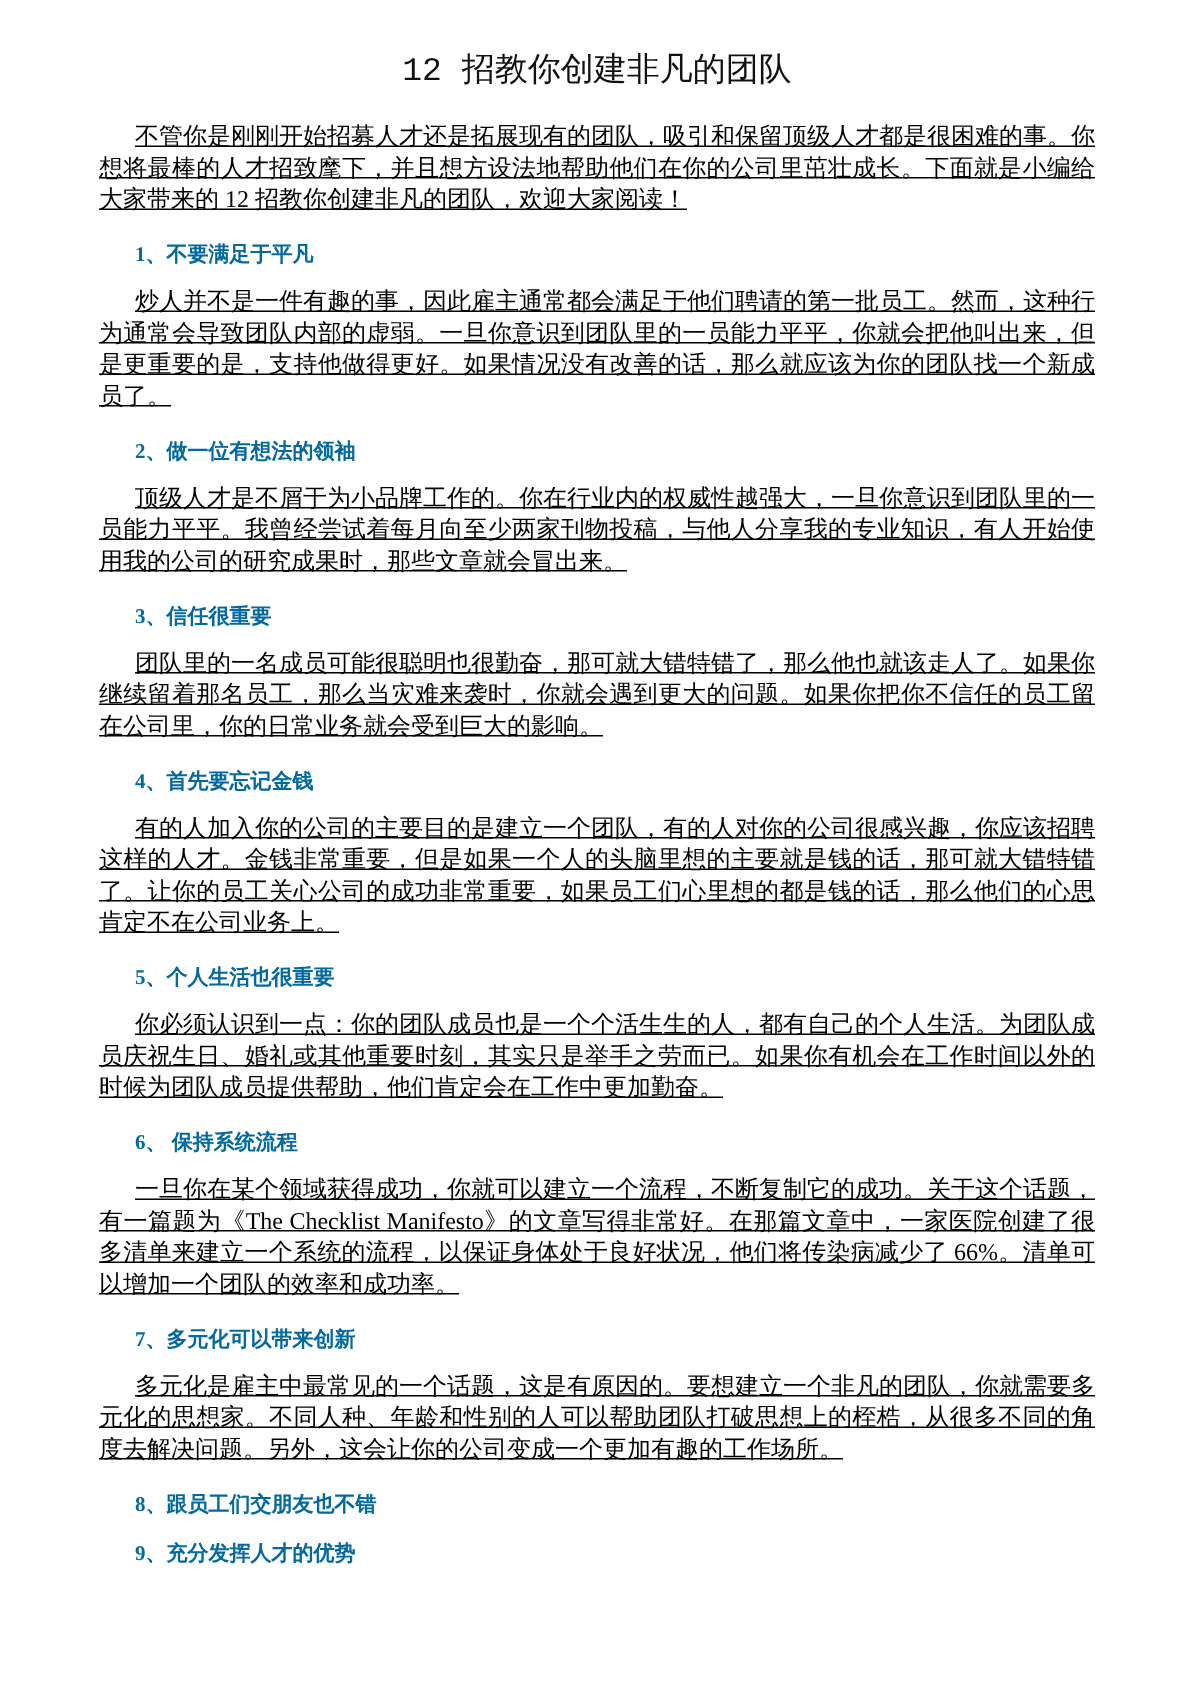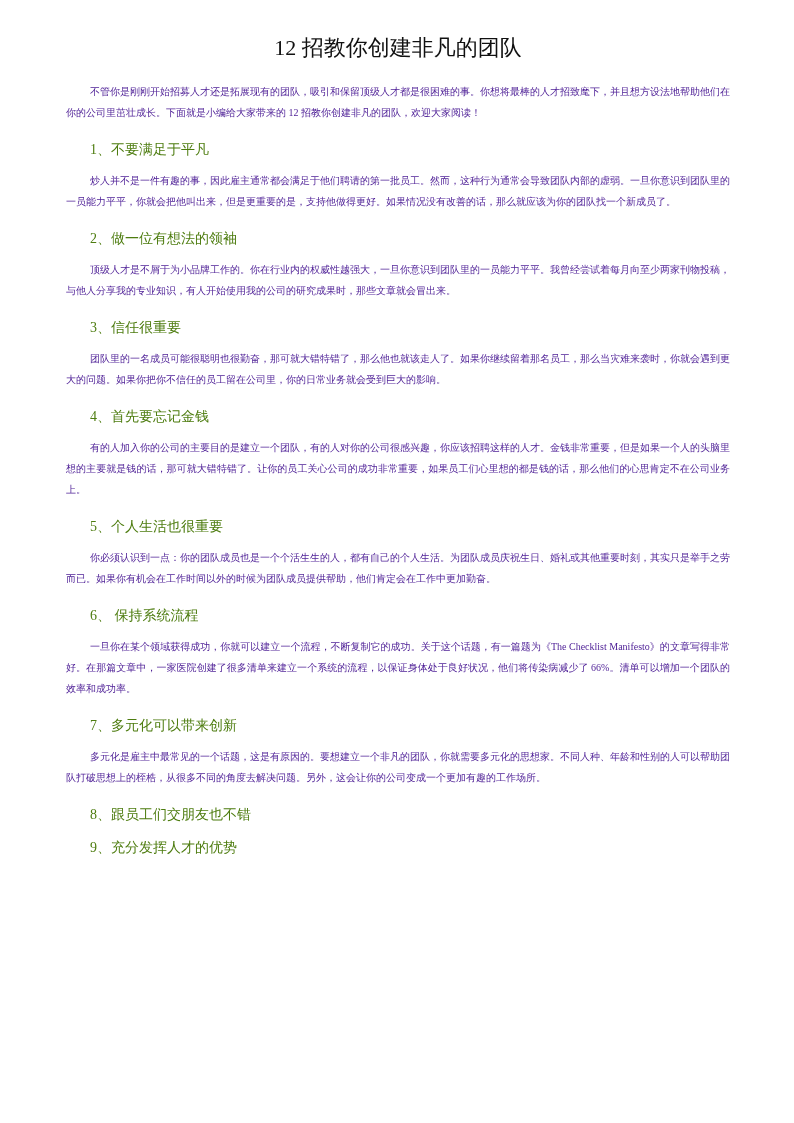--- a/index.html
+++ b/index.html
@@ -12,43 +12,44 @@
     overflow: hidden;
   }
   .page {
     width: 794px;
     height: 1123px;
     background: #ffffff;
     padding: 33px 64px 40px 66px;
     overflow: hidden;
   }
   .doc-title {
-    font-family: Liberation Serif, serif;
+    font-family: Liberation Mono, monospace;
     font-weight: 500;
     font-size: 22px;
     line-height: 30px;
     color: #111111;
     text-align: center;
     margin-bottom: 18px;
   }
   .para {
-    font-size: 10px;
+    font-size: 16px;
     line-height: 21px;
     text-align: justify;
     text-indent: 24px;
     margin-bottom: 16px;
-    color: #4c1d95;
+    color: #000000;
     word-break: break-all;
+    text-decoration: underline;
   }
   .para:empty { display: none; margin: 0; }
   .sec-heading {
     font-size: 14px;
     line-height: 21px;
-    font-weight: normal;
-    color: #4d7c0f;
+    font-weight: bold;
+    color: #0369a1;
     padding-left: 24px;
     margin-bottom: 10px;
     margin-top: 12px;
   }
 </style>
 </head>
 <body>
 
 <div class="page">
 

